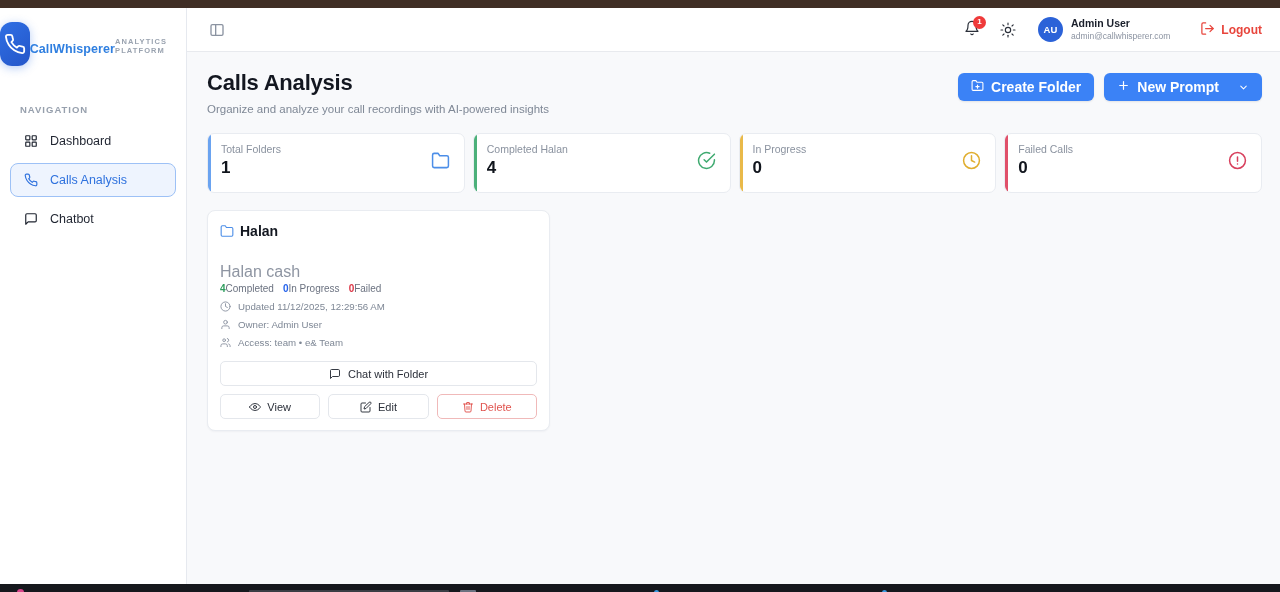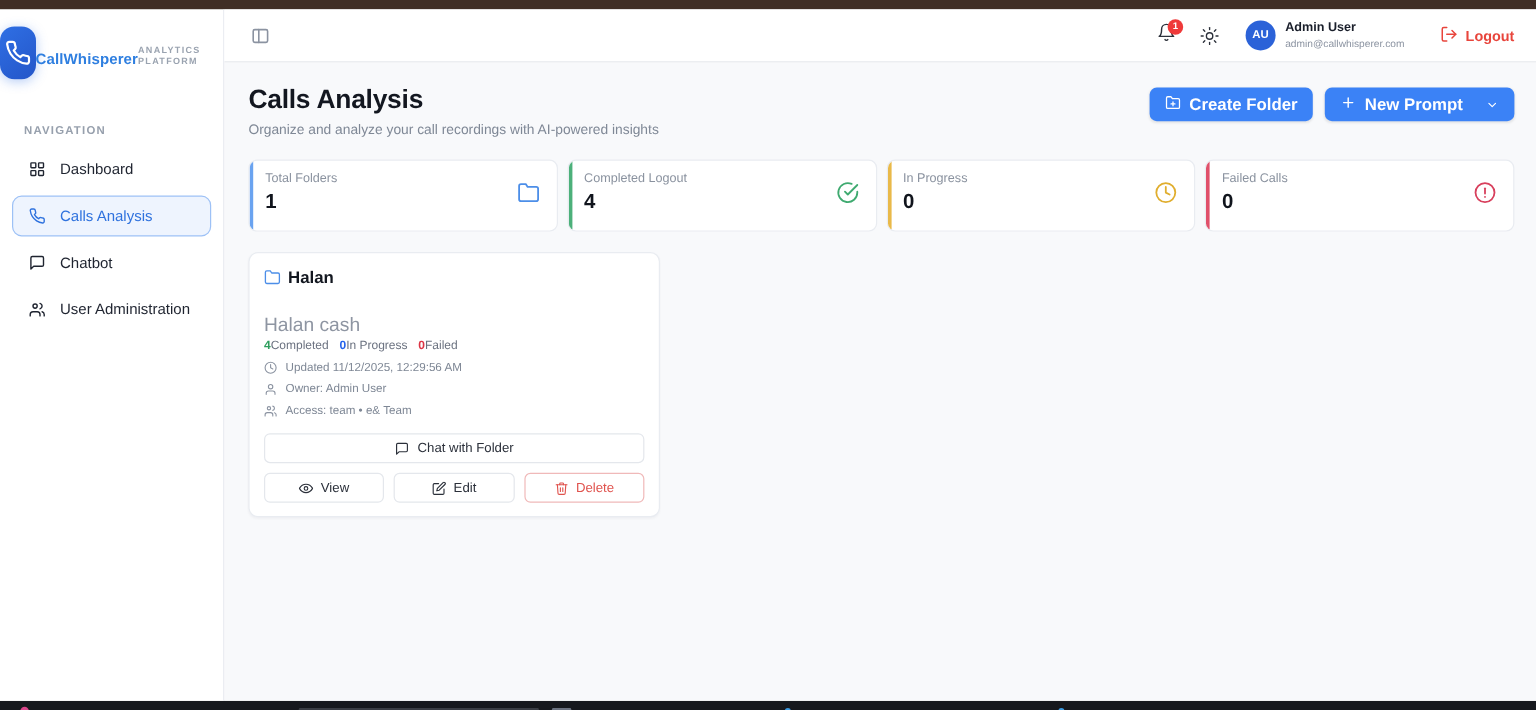--- a/index.html
+++ b/index.html
@@ -370,31 +370,20 @@
 
       <div class="nav-item">
         <span class="nav-ico">
           <svg width="14" height="14" viewBox="0 0 24 24" fill="none" stroke-width="2" stroke-linecap="round" stroke-linejoin="round">
             <path d="M21 15a2 2 0 0 1-2 2H7l-4 4V5a2 2 0 0 1 2-2h14a2 2 0 0 1 2 2z"></path>
           </svg>
         </span>
         <span>Chatbot</span>
       </div>
 
-      <div class="nav-item">
-        <span class="nav-ico">
-          <svg width="14" height="14" viewBox="0 0 24 24" fill="none" stroke-width="2" stroke-linecap="round" stroke-linejoin="round">
-            <path d="M16 21v-2a4 4 0 0 0-4-4H6a4 4 0 0 0-4 4v2"></path>
-              <circle cx="9" cy="7" r="3"></circle>
-            <path d="M22 21v-2a4 4 0 0 0-3-3.87"></path>
-              <path d="M16 3.13a4 4 0 0 1 0 7.75"></path>
-          </svg>
-        </span>
-        <span>User Administration</span>
-      </div>
 
     </nav>
   </aside>
 
   <section class="main">
 
     <header class="topbar">
       <div class="panel-toggle">
         <svg width="16" height="16" viewBox="0 0 24 24" fill="none" stroke="#8b93a1" stroke-width="2" stroke-linecap="round" stroke-linejoin="round">
           <rect x="3" y="4" width="18" height="16" rx="2"></rect>
@@ -496,21 +485,21 @@
           </div>
           <div class="stat-icon">
             <svg width="19" height="19" viewBox="0 0 24 24" fill="none" stroke="#4c8ee8" stroke-width="1.9" stroke-linecap="round" stroke-linejoin="round">
               <path d="M22 19a2 2 0 0 1-2 2H4a2 2 0 0 1-2-2V5a2 2 0 0 1 2-2h5l2 3h9a2 2 0 0 1 2 2z"></path>
             </svg>
           </div>
         </div>
 
         <div class="stat-card green">
           <div>
-            <div class="stat-label">Completed Logout</div>
+            <div class="stat-label">Completed Halan</div>
             <div class="stat-value">4</div>
           </div>
           <div class="stat-icon">
             <svg width="19" height="19" viewBox="0 0 24 24" fill="none" stroke="#3faa70" stroke-width="1.9" stroke-linecap="round" stroke-linejoin="round">
               <path d="M22 11.08V12a10 10 0 1 1-5.93-9.14"></path>
                 <polyline points="22 4 12 14.01 9 11.01"></polyline>
             </svg>
           </div>
         </div>
 

